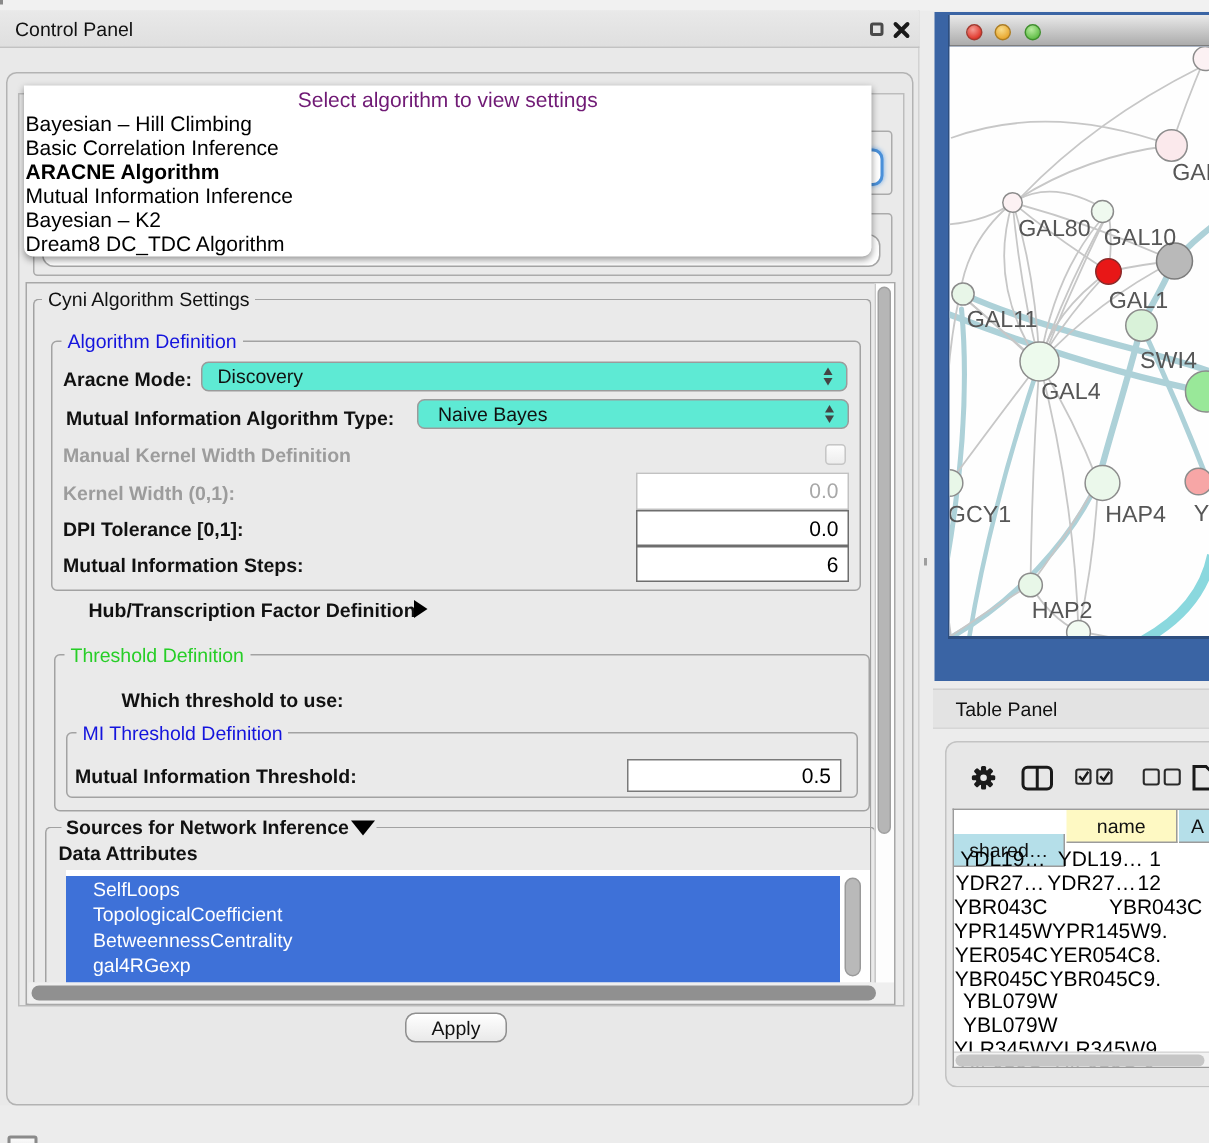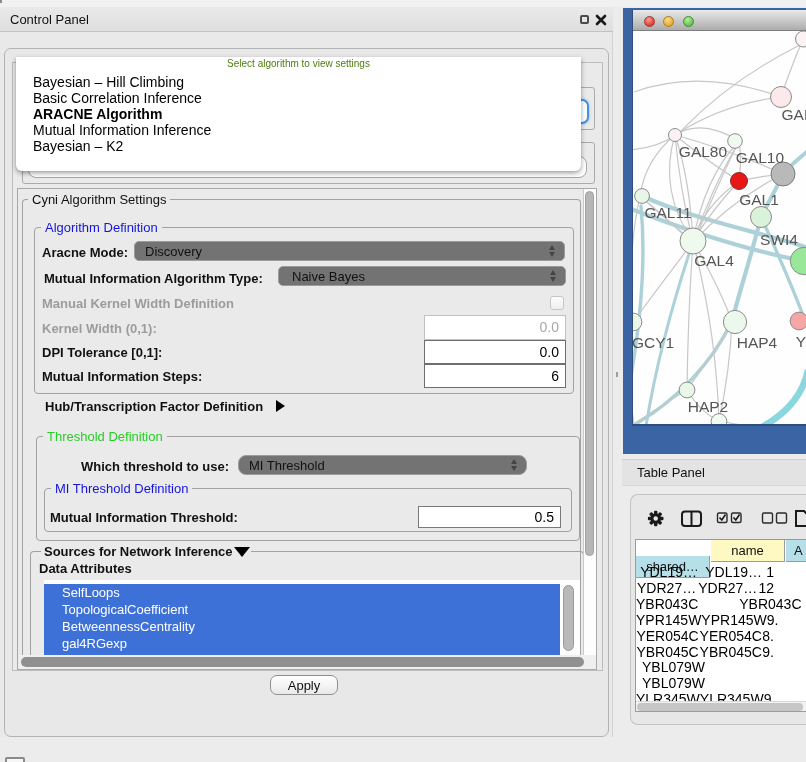--- a/index.html
+++ b/index.html
@@ -4,21 +4,21 @@
 <style>
   * { margin:0; padding:0; box-sizing:border-box; }
   html,body { width:806px; height:762px; }
   body { font-family:"Liberation Sans", sans-serif; background:#ECECEC; }
   #root { position:relative; width:806px; height:762px; overflow:hidden; background:#ECECEC; }
   .abs { position:absolute; }
   .lbl { position:absolute; font-size:13px; color:#111; white-space:nowrap; }
   .b { font-weight:bold; }
   .grp { position:absolute; border:1px solid #A2A2A2; border-radius:4px; }
   .grp > span { position:absolute; top:-8px; left:6px; padding:0 4px; font-size:13px; background:#EAEAEA; white-space:nowrap; }
-  .combo { position:absolute; background:#737373; border:1px solid #9B9B9B; border-radius:5px; font-size:13px; color:#111; }
+  .combo { position:absolute; background:#5eead4; border:1px solid #9B9B9B; border-radius:5px; font-size:13px; color:#111; }
   .combo .tx { position:absolute; left:10px; top:50%; transform:translateY(-50%); white-space:nowrap; }
   .carets { position:absolute; right:8px; top:50%; transform:translateY(-50%); width:7px; height:14px; }
   .carets:before { content:""; position:absolute; left:0; top:1px; border-left:3.5px solid transparent; border-right:3.5px solid transparent; border-bottom:5px solid #444; }
   .carets:after { content:""; position:absolute; left:0; bottom:1px; border-left:3.5px solid transparent; border-right:3.5px solid transparent; border-top:5px solid #444; }
   .field { position:absolute; background:#FFF; font-size:14px; text-align:right; }
 </style>
 </head>
 <body>
 <div id="root">
 
@@ -38,27 +38,28 @@
 
 
   <div class="abs" style="left:12px;top:62px;width:591px;height:609px;border:1px solid #BDBDBD;background:#EAEAEA;"></div>
 
   <div class="abs" style="left:22px;top:87px;width:573px;height:43px;border:1px solid #ABABAB;border-radius:3px;"></div>
   <div class="abs" style="left:500px;top:99px;width:89px;height:25px;background:#FFF;border:2px solid #4A90D9;border-radius:7px;box-shadow:0 0 3px #7FB3E8;"></div>
   <div class="abs" style="left:22px;top:142px;width:573px;height:42px;border:1px solid #ABABAB;border-radius:3px;"></div>
   <div class="abs" style="left:28px;top:156px;width:559px;height:22px;background:#FFF;border:1px solid #A5A5A5;border-radius:8px;"></div>
 
   <div class="abs" style="left:16px;top:57px;width:565px;height:114px;background:#FFF;border-radius:0 0 6px 6px;box-shadow:0 2px 5px rgba(0,0,0,0.4);z-index:30;"></div>
-  <div class="abs" style="left:16px;top:58px;width:565px;height:16px;z-index:31;color:#4d7c0f;font-size:10px;text-align:center;">Select algorithm to view settings</div>
-  <div class="abs" style="left:17px;top:74px;width:560px;z-index:31;font-size:14px;color:#000;line-height:16px;margin-left:16px;">
+  <div class="abs" style="left:16px;top:58px;width:565px;height:16px;z-index:31;color:#701a75;font-size:14px;text-align:center;">Select algorithm to view settings</div>
+  <div class="abs" style="left:17px;top:74px;width:560px;z-index:31;font-size:14px;color:#000;line-height:16px;">
     <div>Bayesian – Hill Climbing</div>
     <div>Basic Correlation Inference</div>
     <div class="b">ARACNE Algorithm</div>
     <div>Mutual Information Inference</div>
     <div>Bayesian – K2</div>
+    <div>Dream8 DC_TDC Algorithm</div>
   </div>
 
   <div class="abs" style="left:17px;top:188px;width:580px;height:482px;background:#EAEAEA;border:1px solid #A8A8A8;"></div>
 
   <div class="abs" style="left:22px;top:199px;width:559px;height:456px;border:1px solid #A2A2A2;border-bottom:none;border-radius:4px 4px 0 0;"></div>
   <div class="lbl" style="left:28px;top:192px;background:#EAEAEA;padding:0 4px;">Cyni Algorithm Settings</div>
 
   <div class="grp" style="left:34px;top:227px;width:540px;height:167px;">
       <span style="color:#1414DD;">Algorithm Definition</span>
     </div>
@@ -75,31 +76,27 @@
     </div>
   <div class="lbl b" style="left:42px;top:296px;color:#9C9C9C;">Manual Kernel Width Definition</div>
   <div class="abs" style="left:550px;top:296px;width:14px;height:14px;background:linear-gradient(#FDFDFD,#EDEDED);border:1px solid #C6C6C6;border-radius:3px;"></div>
   <div class="lbl b" style="left:42px;top:321px;color:#9C9C9C;">Kernel Width (0,1):</div>
   <div class="field" style="left:424px;top:315px;width:142px;height:25px;border:1px solid #C2C2C2;color:#A8A8A8;padding:3px 6px 0 0;">0.0</div>
   <div class="lbl b" style="left:42px;top:345px;">DPI Tolerance [0,1]:</div>
   <div class="field" style="left:424px;top:340px;width:142px;height:24px;border:1px solid #6E6E6E;color:#000;padding:3px 6px 0 0;">0.0</div>
   <div class="lbl b" style="left:42px;top:369px;">Mutual Information Steps:</div>
   <div class="field" style="left:424px;top:364px;width:142px;height:24px;border:1px solid #6E6E6E;color:#000;padding:3px 6px 0 0;">6</div>
 
-  <div class="lbl b" style="left:28px;top:399px;padding-left:17px;">Hub/Transcription Factor Definition</div>
+  <div class="lbl b" style="left:42px;top:399px;padding-left:17px;">Hub/Transcription Factor Definition</div>
   <div class="abs" style="left:276px;top:400px;width:0;height:0;border-top:6px solid transparent;border-bottom:6px solid transparent;border-left:9px solid #000;"></div>
 
   <div class="grp" style="left:36px;top:436px;width:544px;height:105px;">
       <span style="color:#27CE27;text-align:right;">Threshold Definition</span>
     </div>
   <div class="lbl b" style="left:81px;top:459px;">Which threshold to use:</div>
-  <div class="combo" style="left:238px;top:455px;width:289px;height:20px;border-radius:8px;">
-      <span class="tx">MI Threshold</span>
-      <span class="carets"></span>
-    </div>
   <div class="grp" style="left:44px;top:488px;width:528px;height:44px;">
       <span style="color:#1414DD;">MI Threshold Definition</span>
     </div>
   <div class="lbl b" style="left:50px;top:510px;">Mutual Information Threshold:</div>
   <div class="field" style="left:418px;top:506px;width:143px;height:22px;border:1px solid #7A7A7A;color:#000;padding:2px 6px 0 0;">0.5</div>
 
   <div class="abs" style="left:30px;top:551px;width:554px;height:104px;border:1px solid #A2A2A2;border-bottom:none;border-radius:4px 4px 0 0;"></div>
   <div class="lbl b" style="left:41px;top:544px;background:#EAEAEA;padding:0 3px;">Sources for Network Inference</div>
   <div class="abs" style="left:234px;top:546px;width:17px;height:11px;background:#EAEAEA;"></div>
     <div class="abs" style="left:234px;top:547px;width:0;height:0;border-left:8.5px solid transparent;border-right:8.5px solid transparent;border-top:10px solid #000;"></div>

